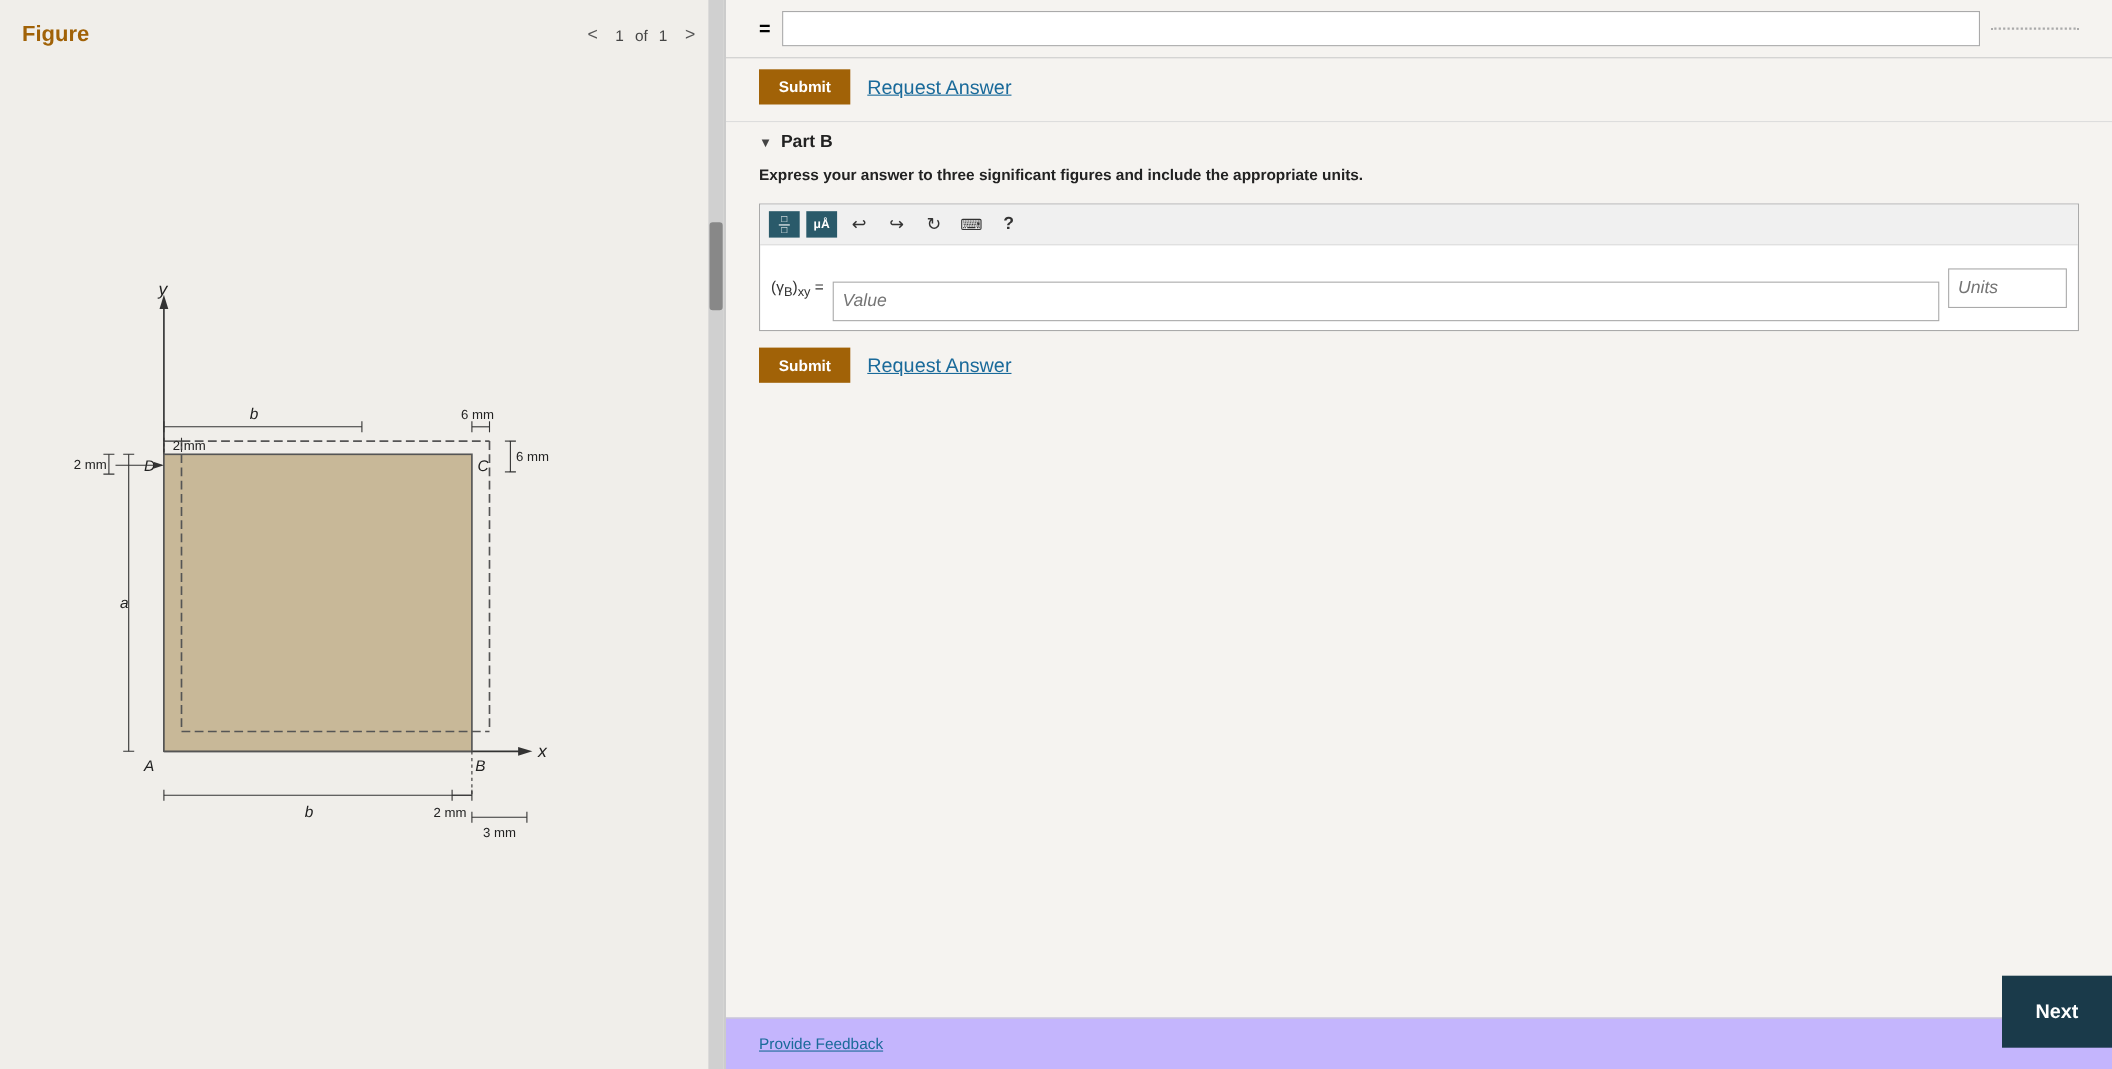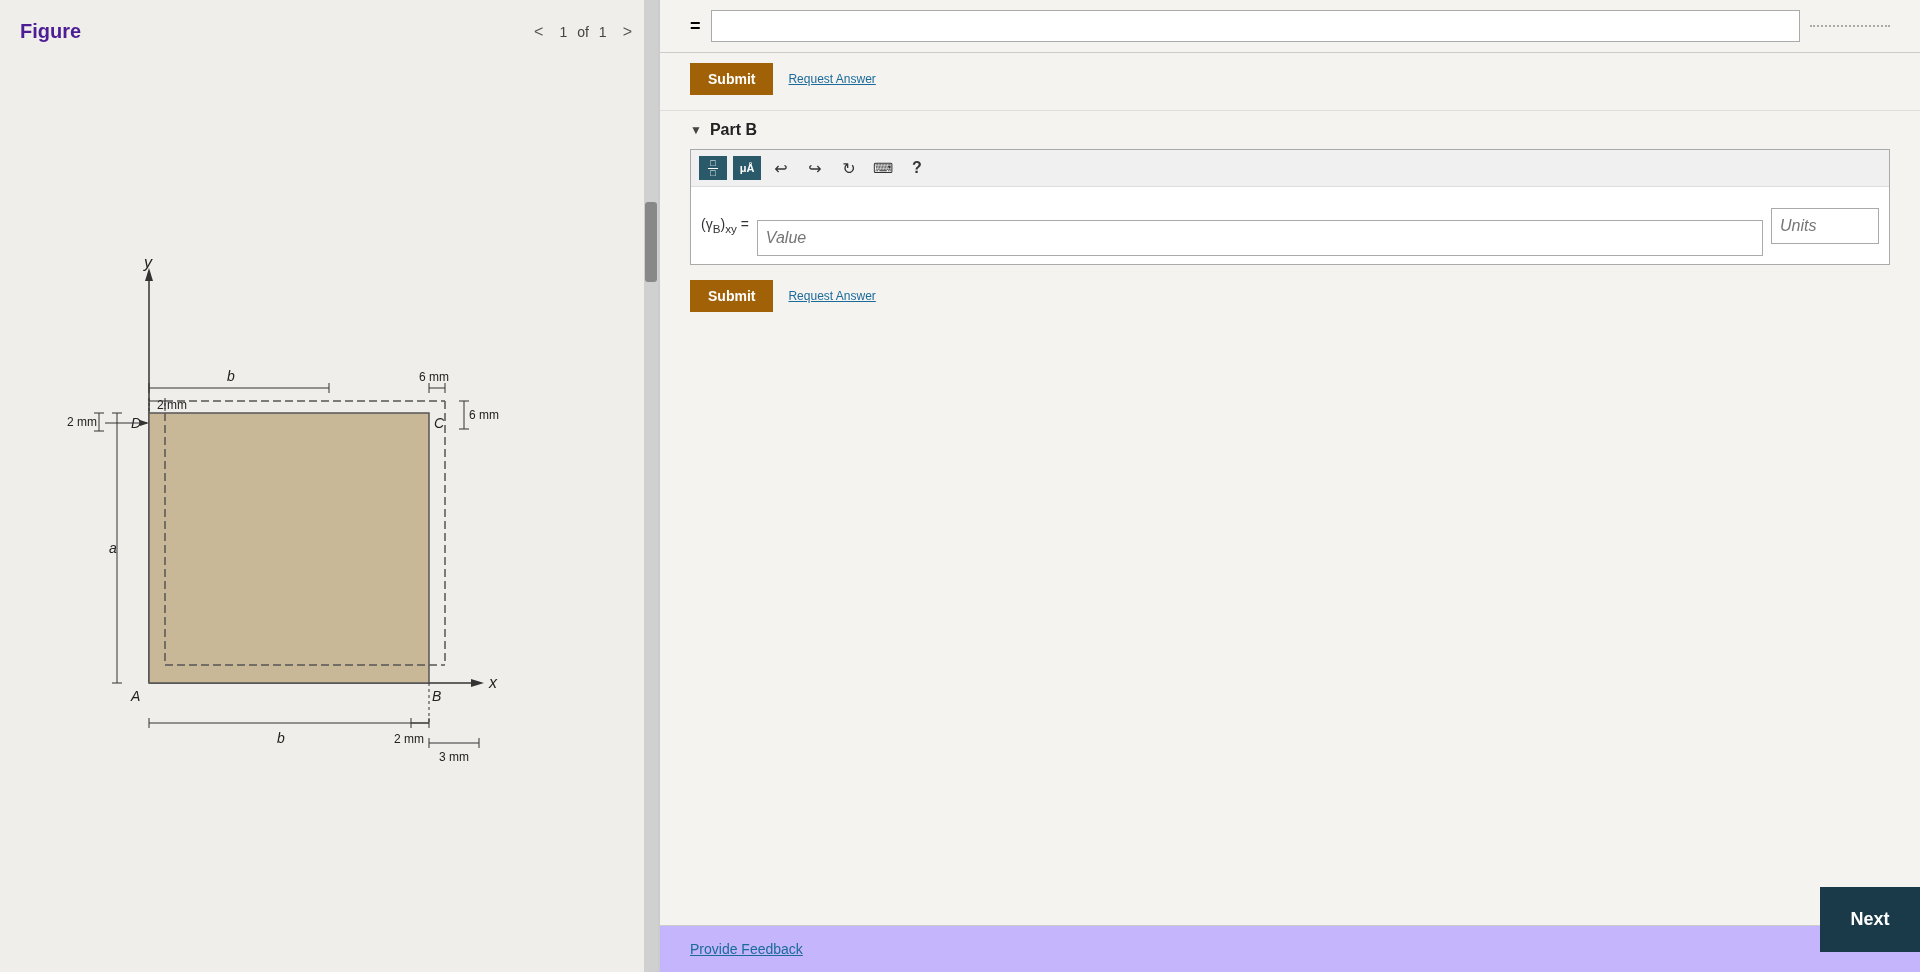--- a/index.html
+++ b/index.html
@@ -36,21 +36,21 @@
     .figure-header {
       display: flex;
       align-items: center;
       justify-content: space-between;
       margin-bottom: 10px;
     }
 
     .figure-label {
       font-size: 20px;
       font-weight: bold;
-      color: #4c1d95;
+      color: #a16207;
     }
 
     .figure-nav {
       display: flex;
       align-items: center;
       gap: 10px;
       font-size: 14px;
       color: #444;
     }
 
@@ -145,21 +145,21 @@
       border: none;
       padding: 8px 18px;
       font-size: 14px;
       cursor: pointer;
       font-weight: bold;
     }
 
     .request-answer-link {
       color: #1a6a9a;
       text-decoration: underline;
-      font-size: 12px;
+      font-size: 18px;
       cursor: pointer;
       background: none;
       border: none;
     }
 
     
     .part-header {
       display: flex;
       align-items: center;
       gap: 8px;
@@ -466,20 +466,21 @@
   </div>
 
   <div class="part-header">
     <span class="part-arrow">▼</span>
     <span>Part B</span>
   </div>
 
   <div class="part-content">
 
 
+    <div class="part-instruction">Express your answer to three significant figures and include the appropriate units.</div>
 
     <div class="answer-box">
 
       <div class="answer-toolbar">
 
         <button class="toolbar-icon fraction" title="Fraction">
           <span style="display:flex;flex-direction:column;align-items:center;line-height:1;">
             <span style="font-size:9px;border-bottom:1px solid white;padding:0 2px;">□</span>
             <span style="font-size:9px;padding:0 2px;">□</span>
           </span>

